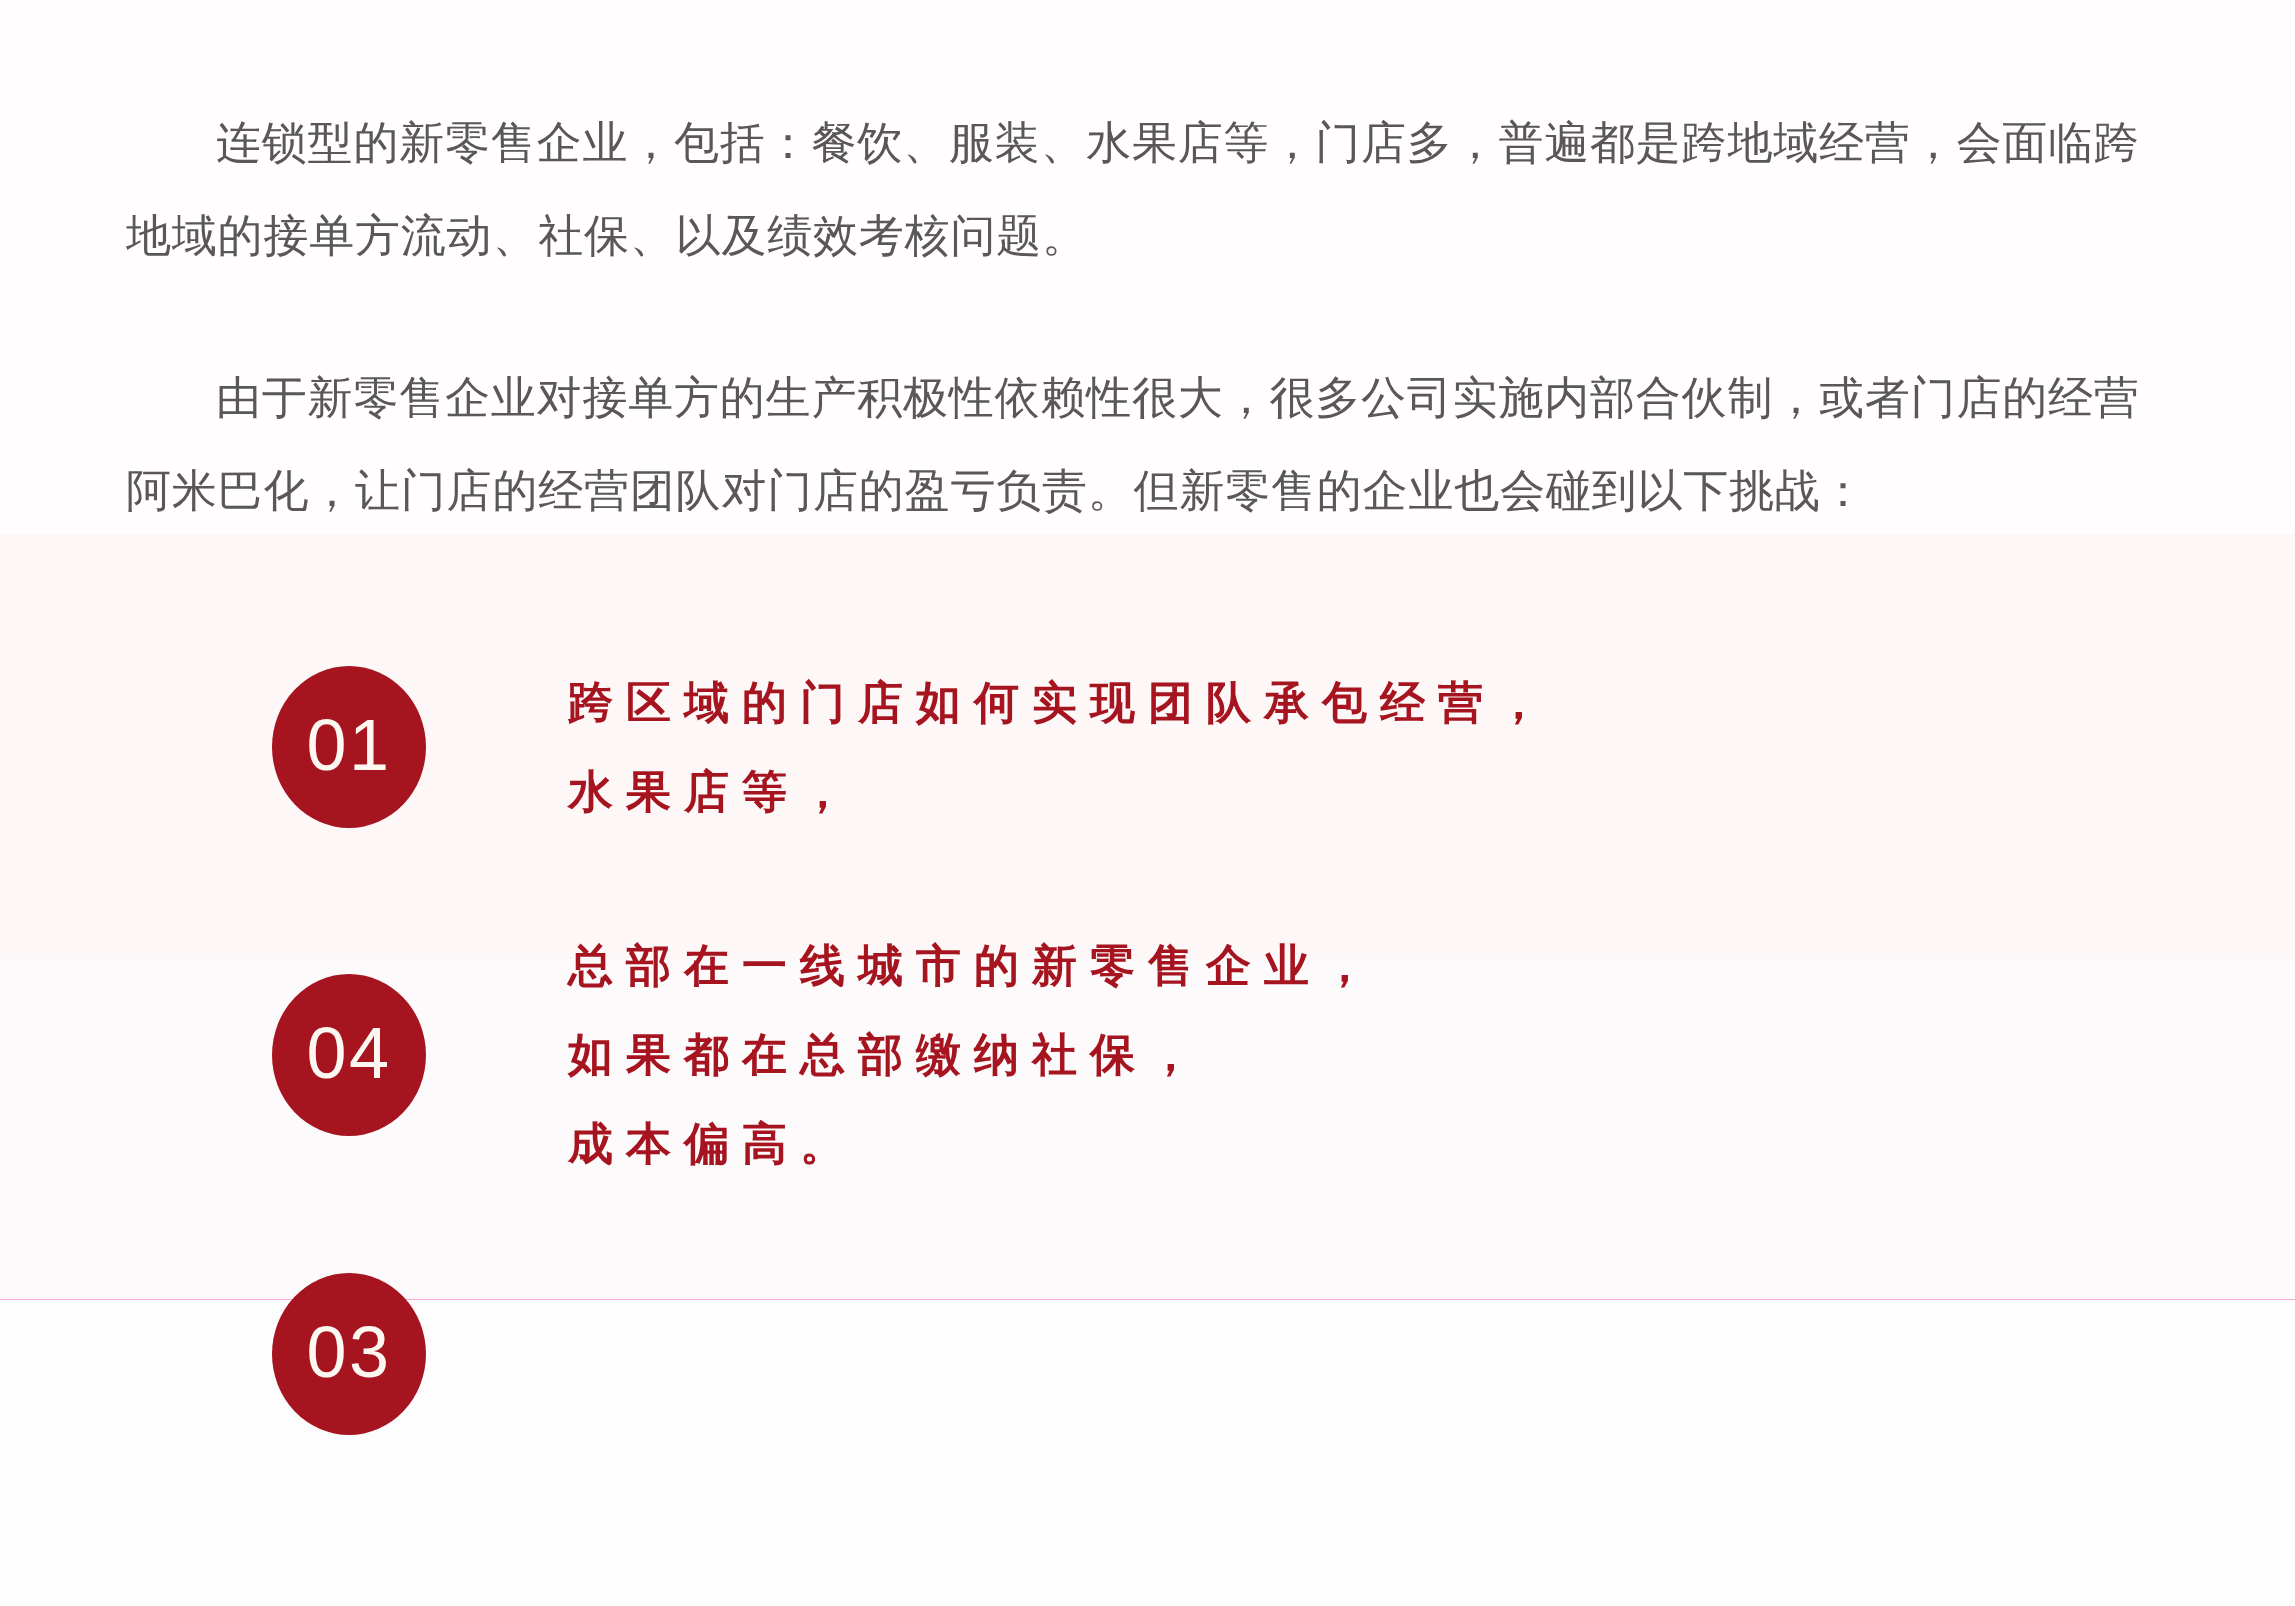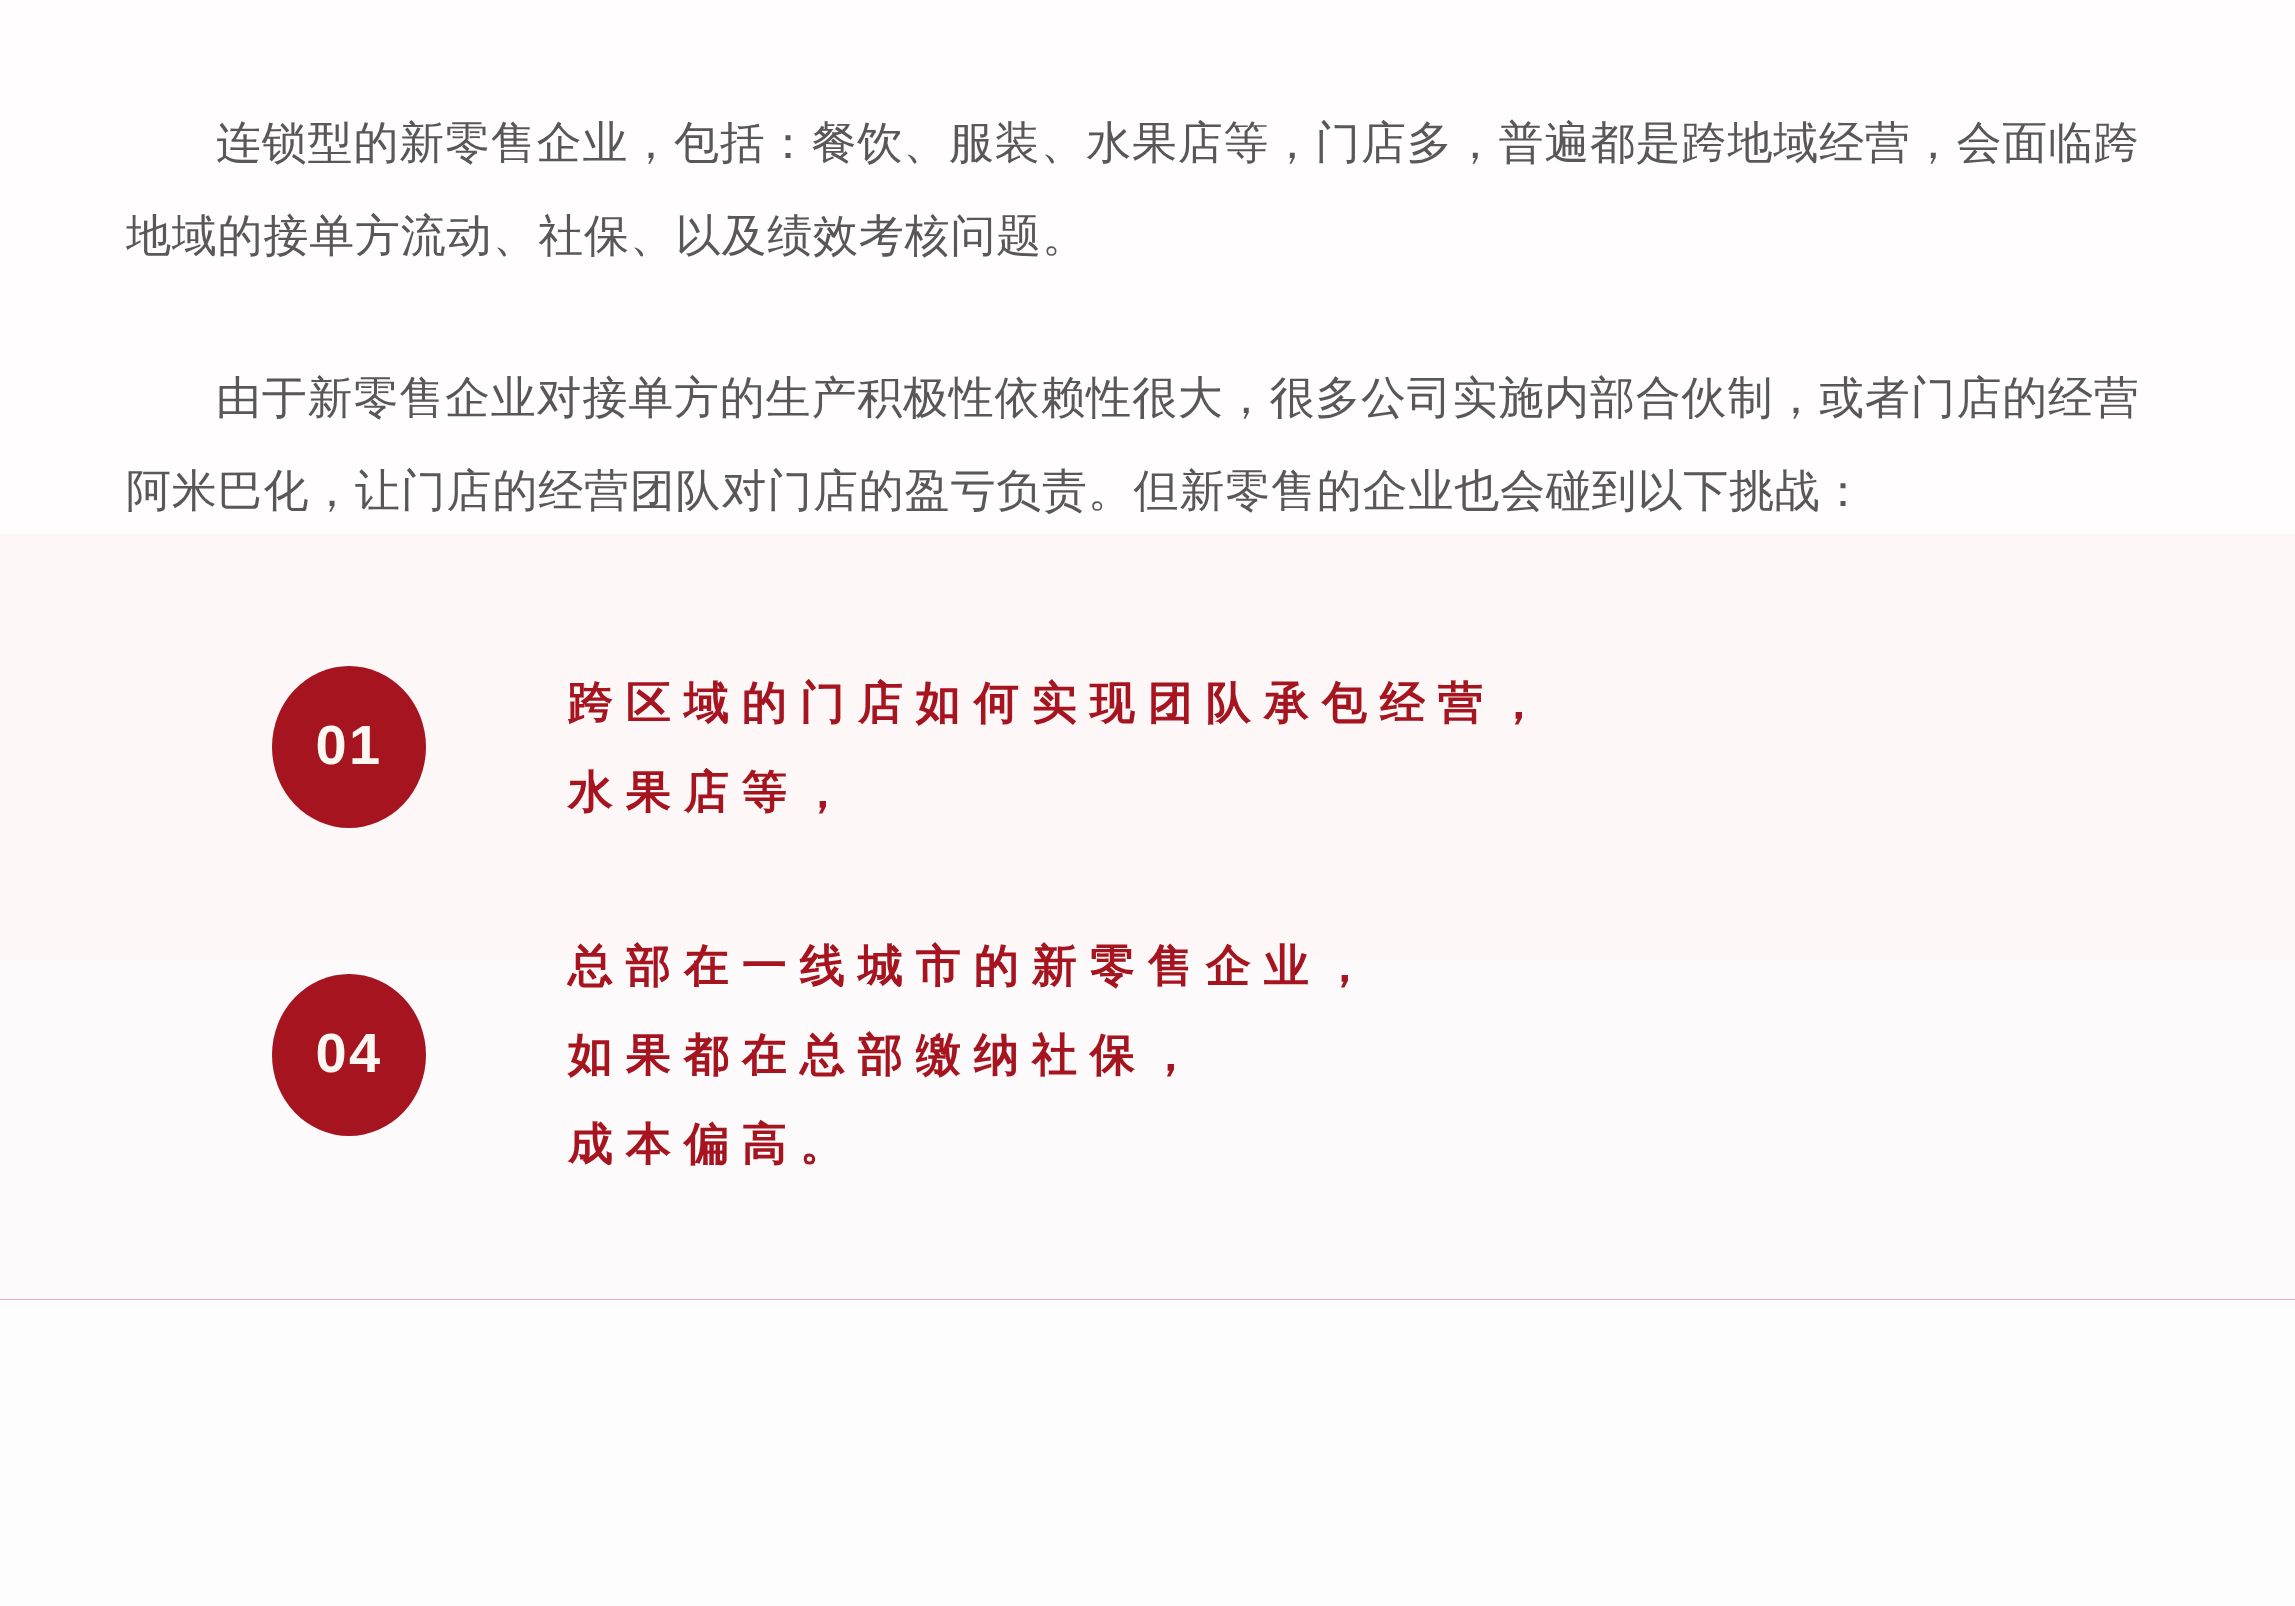--- a/index.html
+++ b/index.html
@@ -57,22 +57,22 @@
     height: 162px;
     margin-left: 146px;
     border-radius: 50%;
     background: var(--accent, #a61420);
     display: flex;
     align-items: center;
     justify-content: center;
   }
   .badge-number {
     color: var(--badge-text, #fcf8f1);
-    font-size: 56px;
-    font-weight: bold;
+    font-size: 72px;
+    font-weight: normal;
     letter-spacing: 2.4px;
     line-height: 1;
     transform: translateY(-1.6px);
   }
   .challenge-lines {
     margin-left: 142px;
     color: var(--accent, #a61420);
     font-size: 45px;
     font-weight: bold;
     line-height: 89px;
@@ -111,18 +111,21 @@
           <span class="badge-number">04</span>
         </div>
         <div class="challenge-lines">
           <div>总部在一线城市的新零售企业，</div>
           <div>如果都在总部缴纳社保，</div>
           <div>成本偏高。</div>
         </div>
       </div>
 
       <div class="challenge">
+        <div class="badge">
+          <span class="badge-number">03</span>
+        </div>
       </div>
 
     </div>
   </div>
 </div>
 
 
 </body></html>

